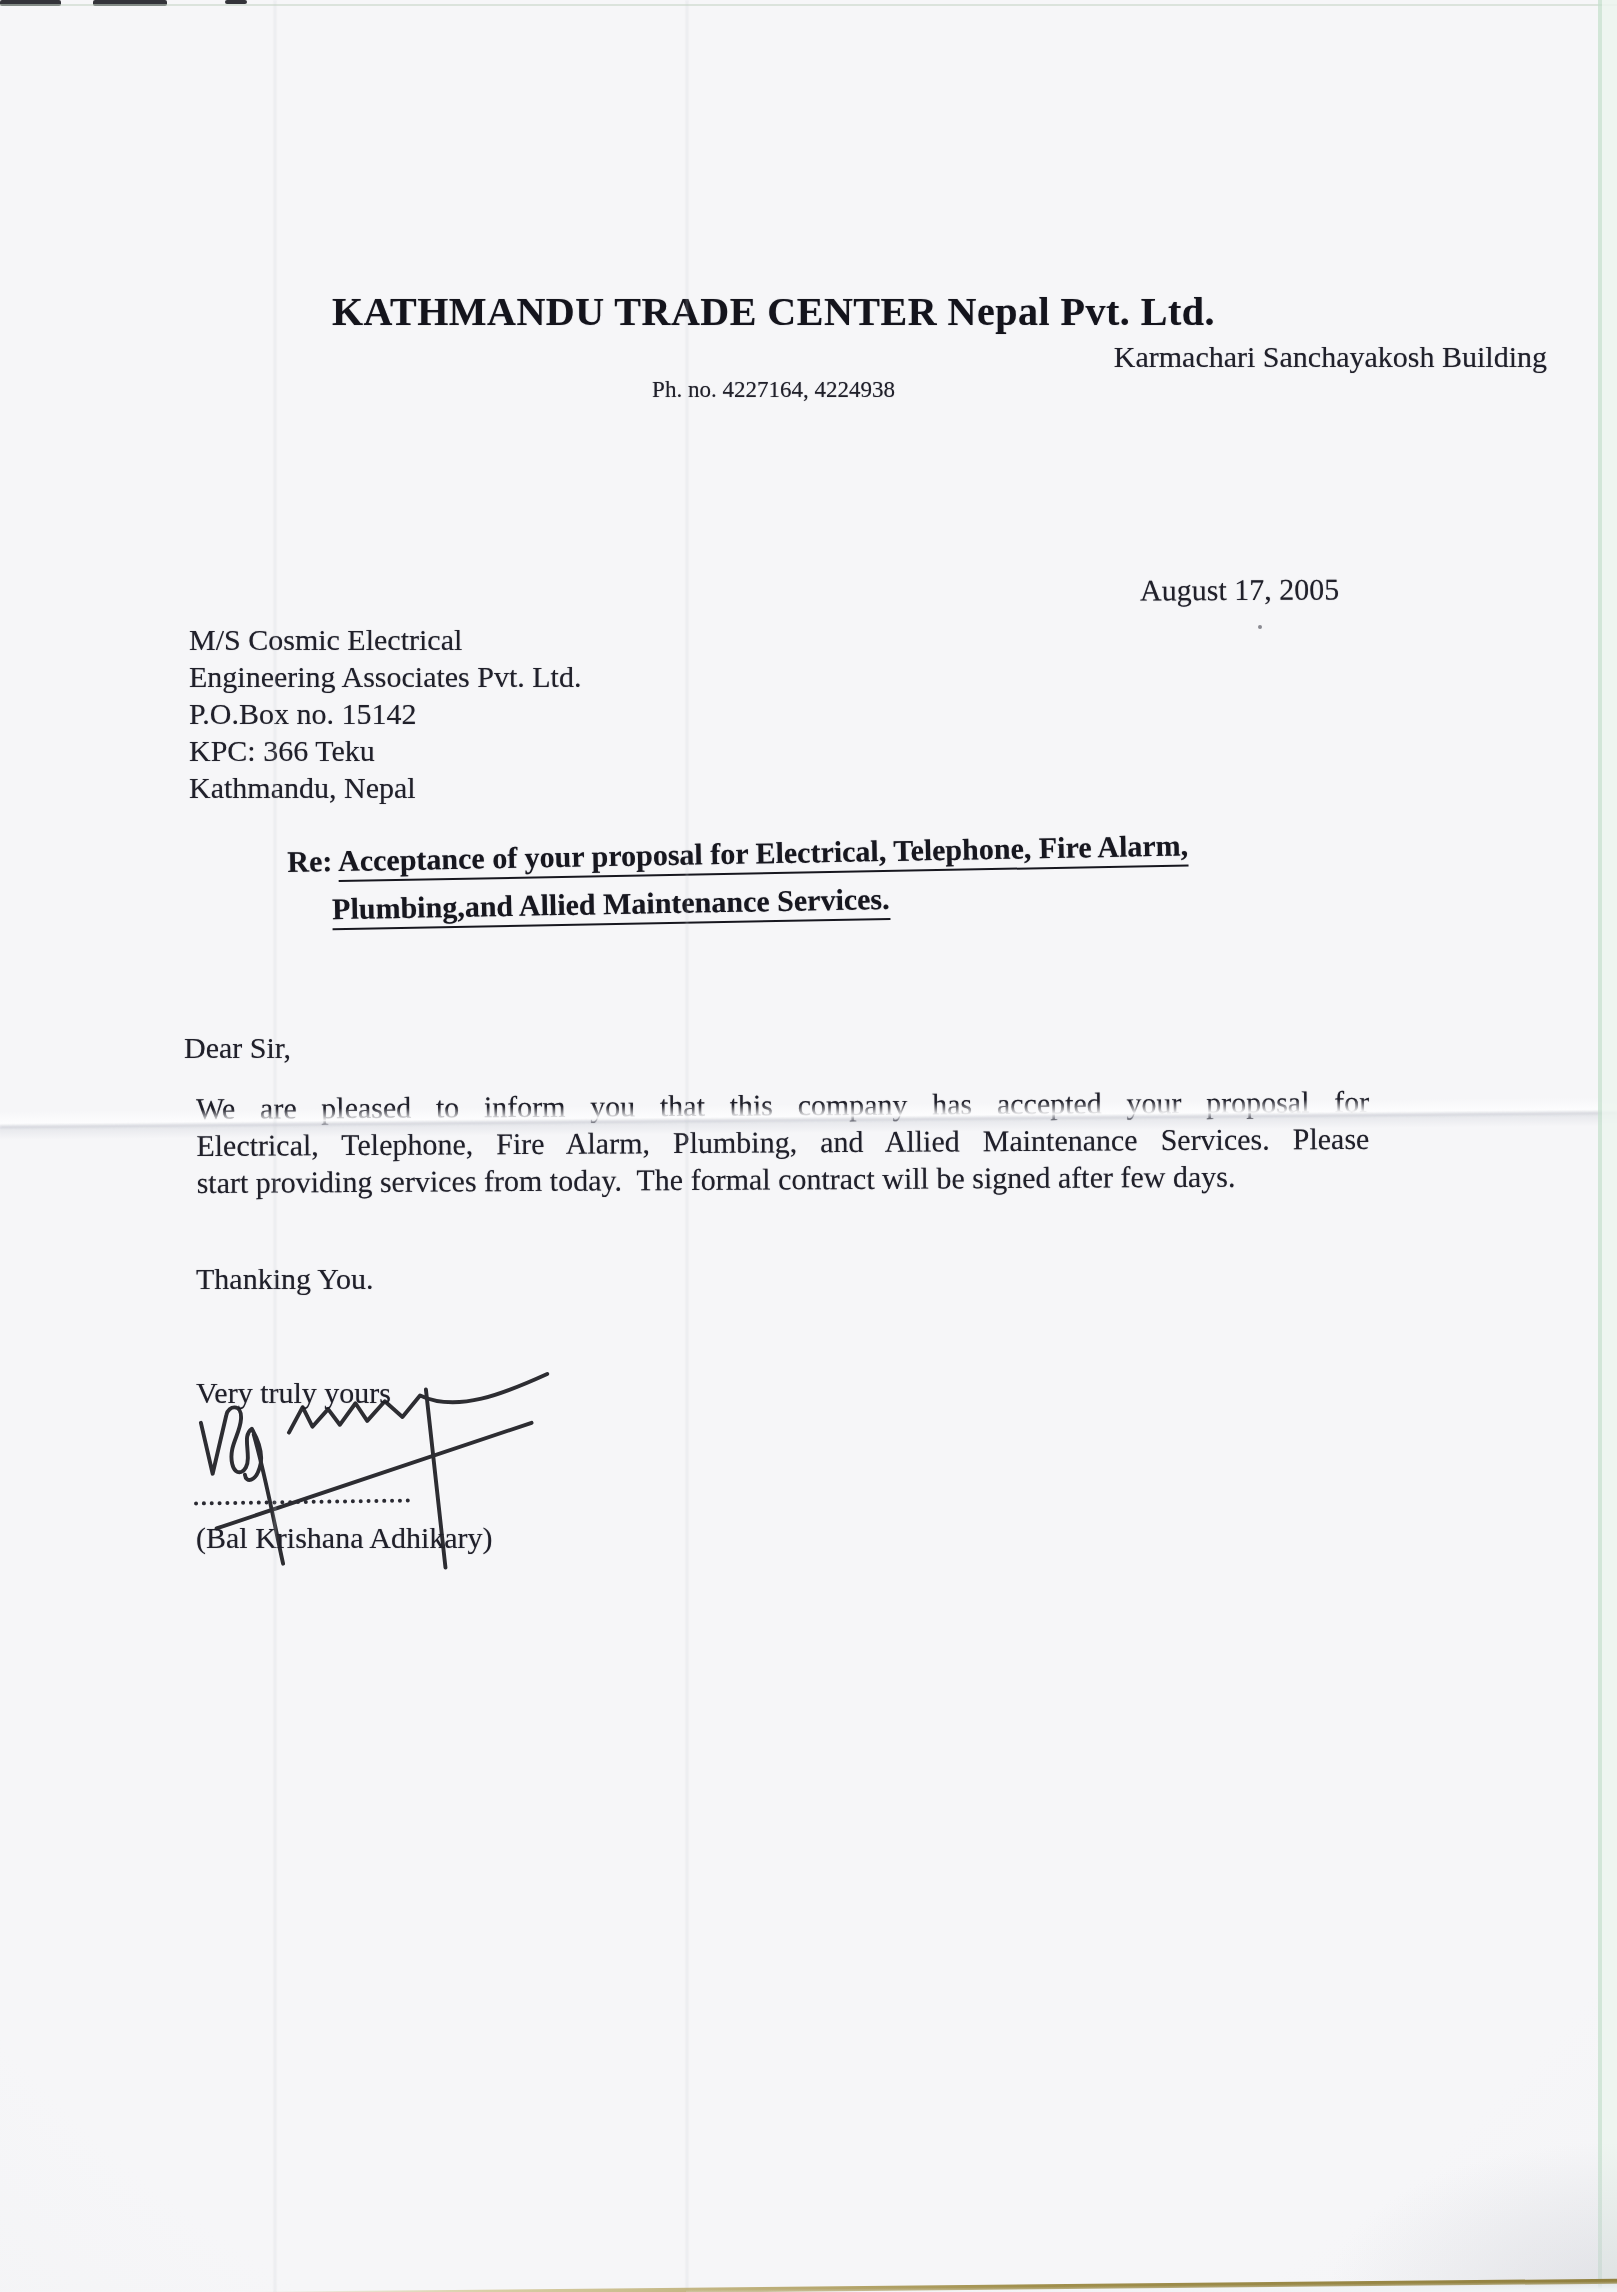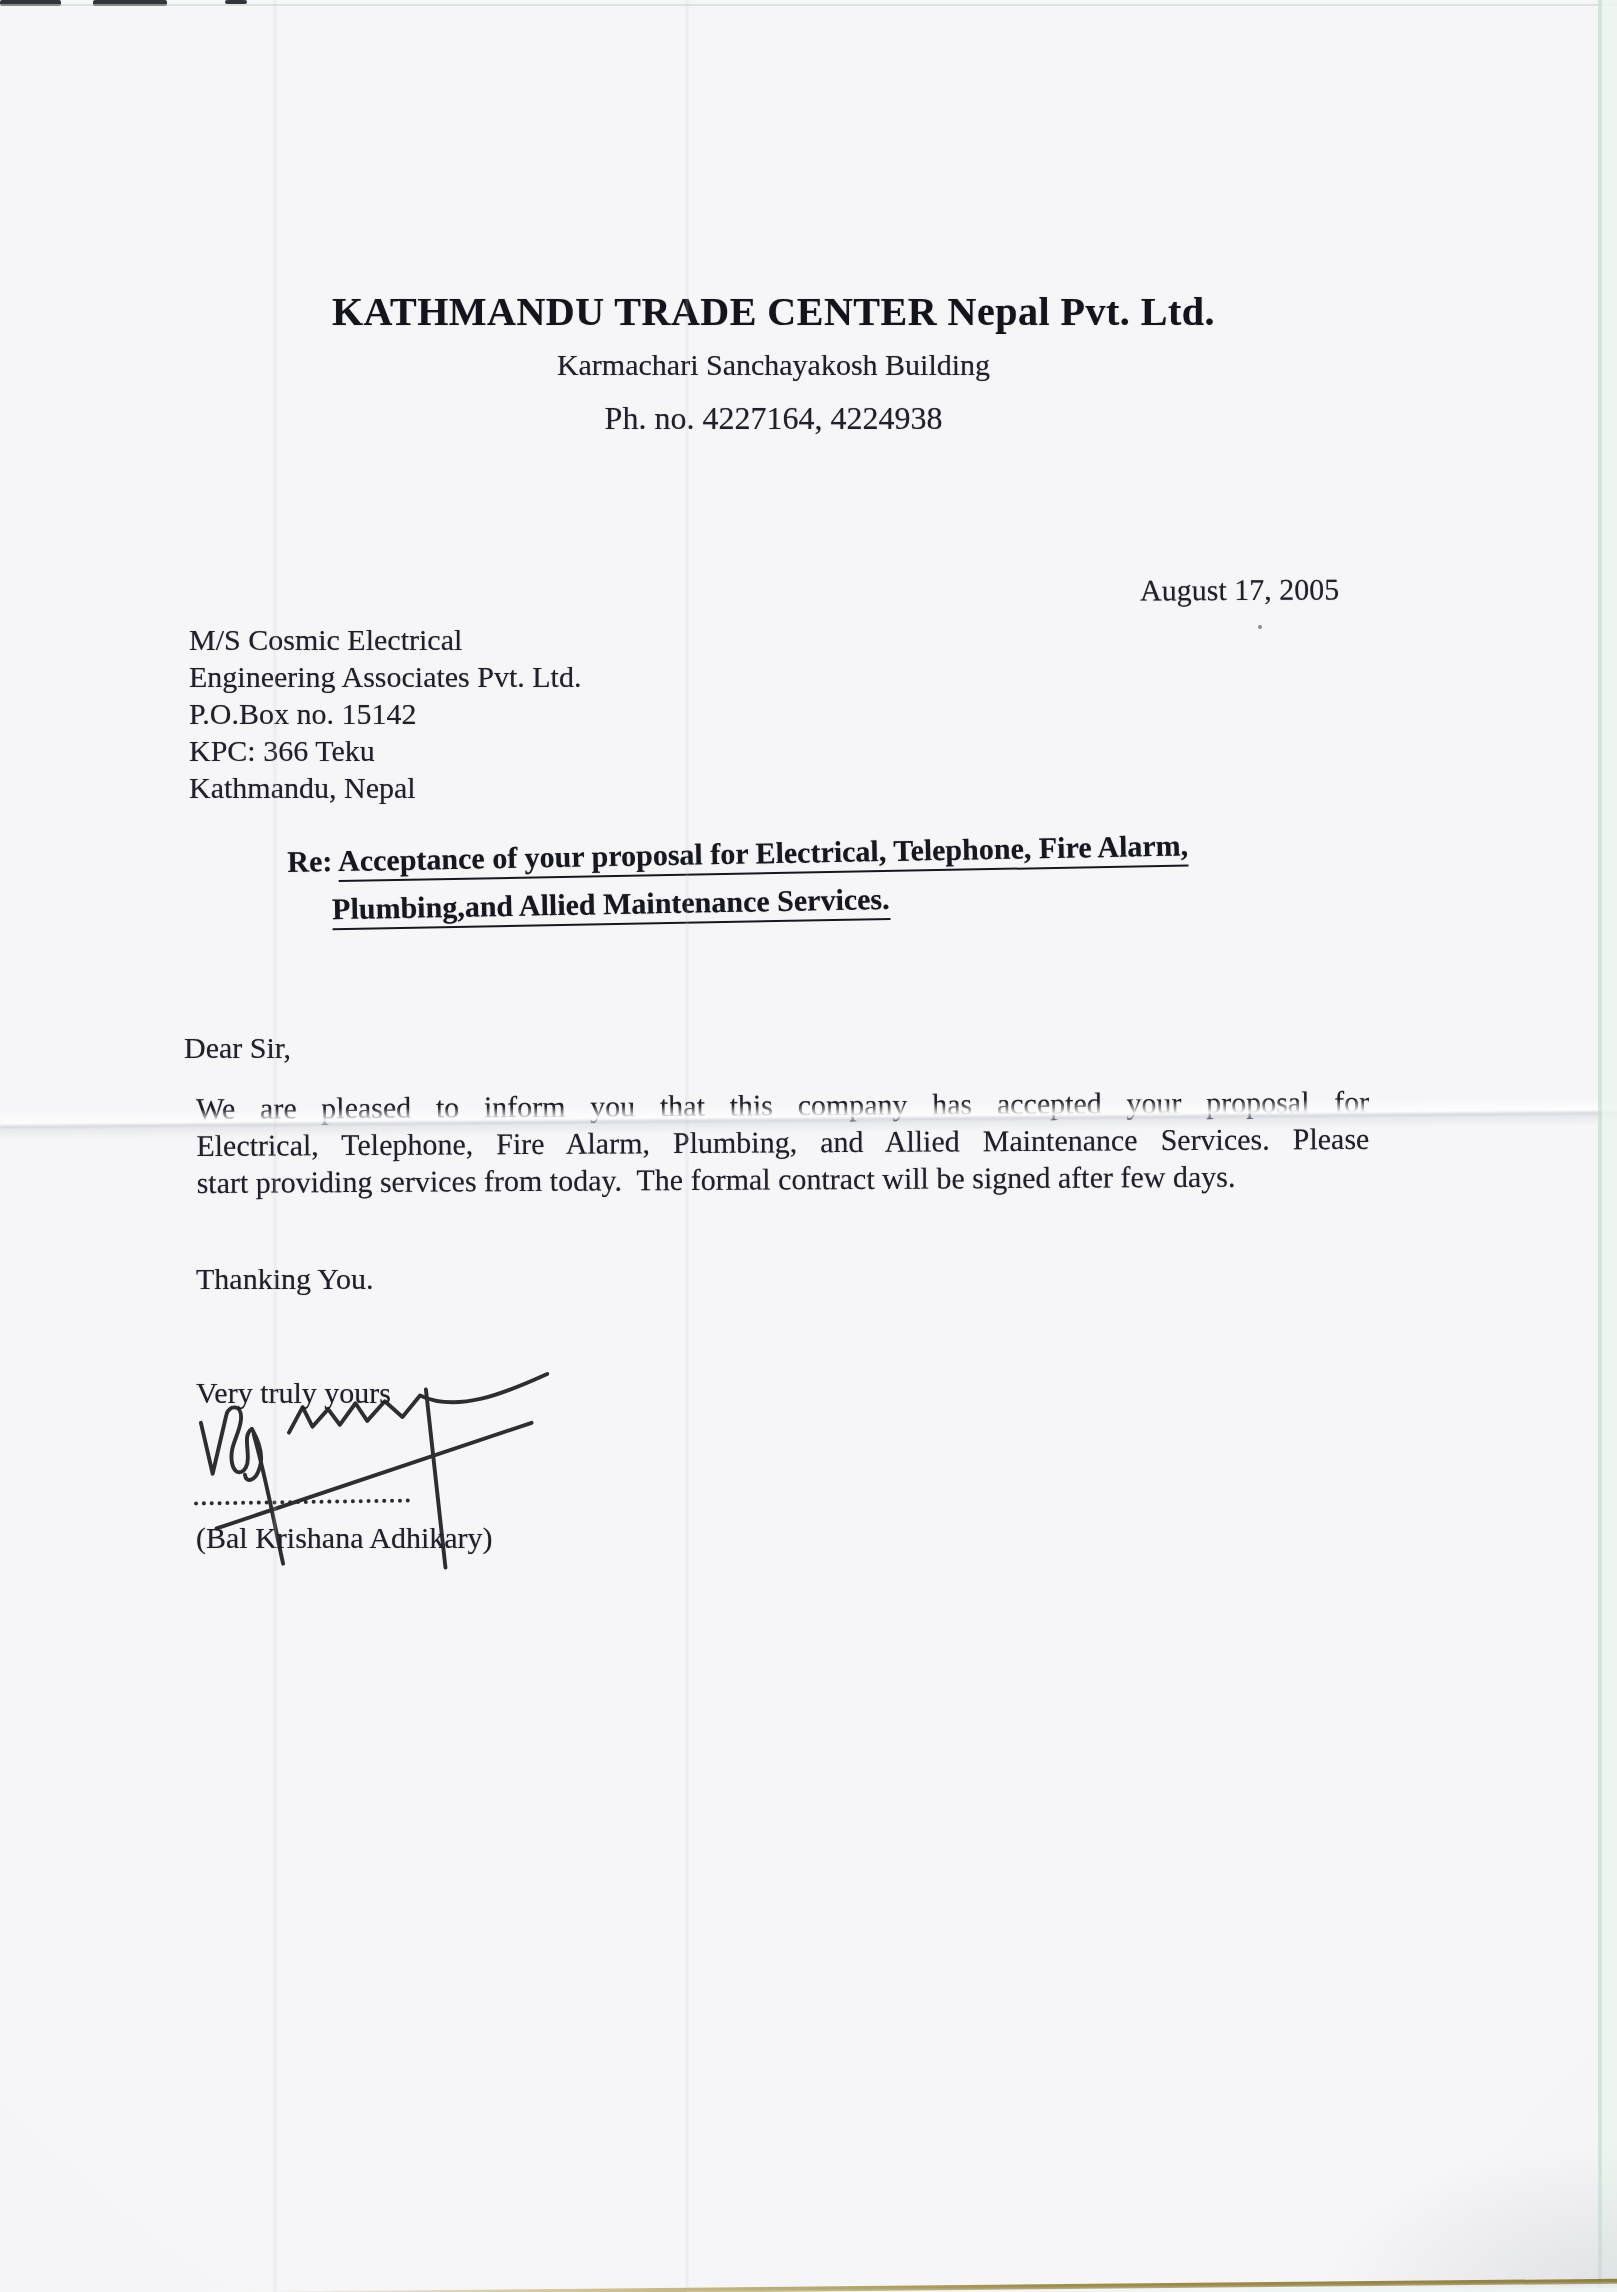--- a/index.html
+++ b/index.html
@@ -10,22 +10,22 @@
     background:
       radial-gradient(130% 115% at 48% 42%, #f6f6f8 55%, #eff0f2 85%, #e9ebee 100%);
     overflow:hidden;
     font-family:"Liberation Serif","DejaVu Serif",serif;
     color:#20202a;
   }
   .txt{position:absolute;text-shadow:0 0 1px rgba(25,25,40,.45);}
   
   #letterhead{left:0;width:1547px;top:288px;text-align:center;}
   .lh-title{font-size:40px;font-weight:bold;letter-spacing:0.5px;color:#14141c;}
-  .lh-line{font-size:30px;margin-top:13px;}
-  .lh-phone{font-size:32px;margin-top:18px;}
+  .lh-line{font-size:30px;margin-top:5px;text-align:right;}
+  .lh-phone{font-size:23px;margin-top:3px;}
   
   #date{left:1140px;top:573px;font-size:30px;transform:rotate(-.3deg);}
   
   #recipient{left:189px;top:621px;font-size:30px;line-height:37px;}
   
   #subject{left:287px;top:845px;font-size:30px;font-weight:bold;color:#17171f;
            transform:rotate(-1.05deg);transform-origin:left top;}
   #subject .u{border-bottom:2.9px solid #17171f;padding-bottom:2.9px;}
   #subject .line2{margin-left:44px;margin-top:13.7px;}
   

